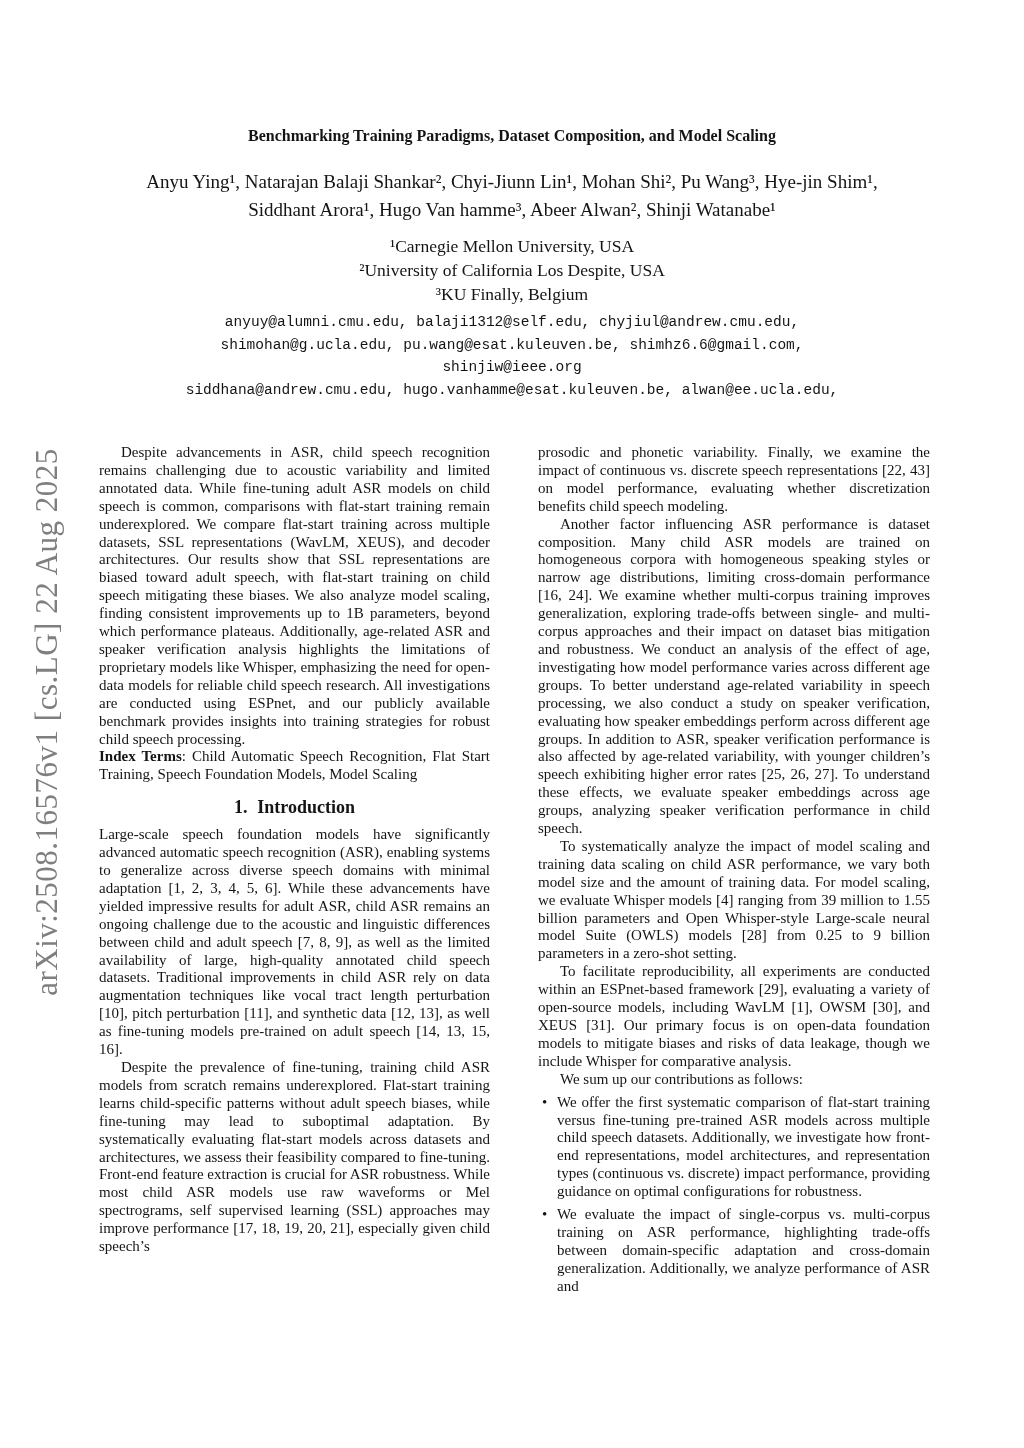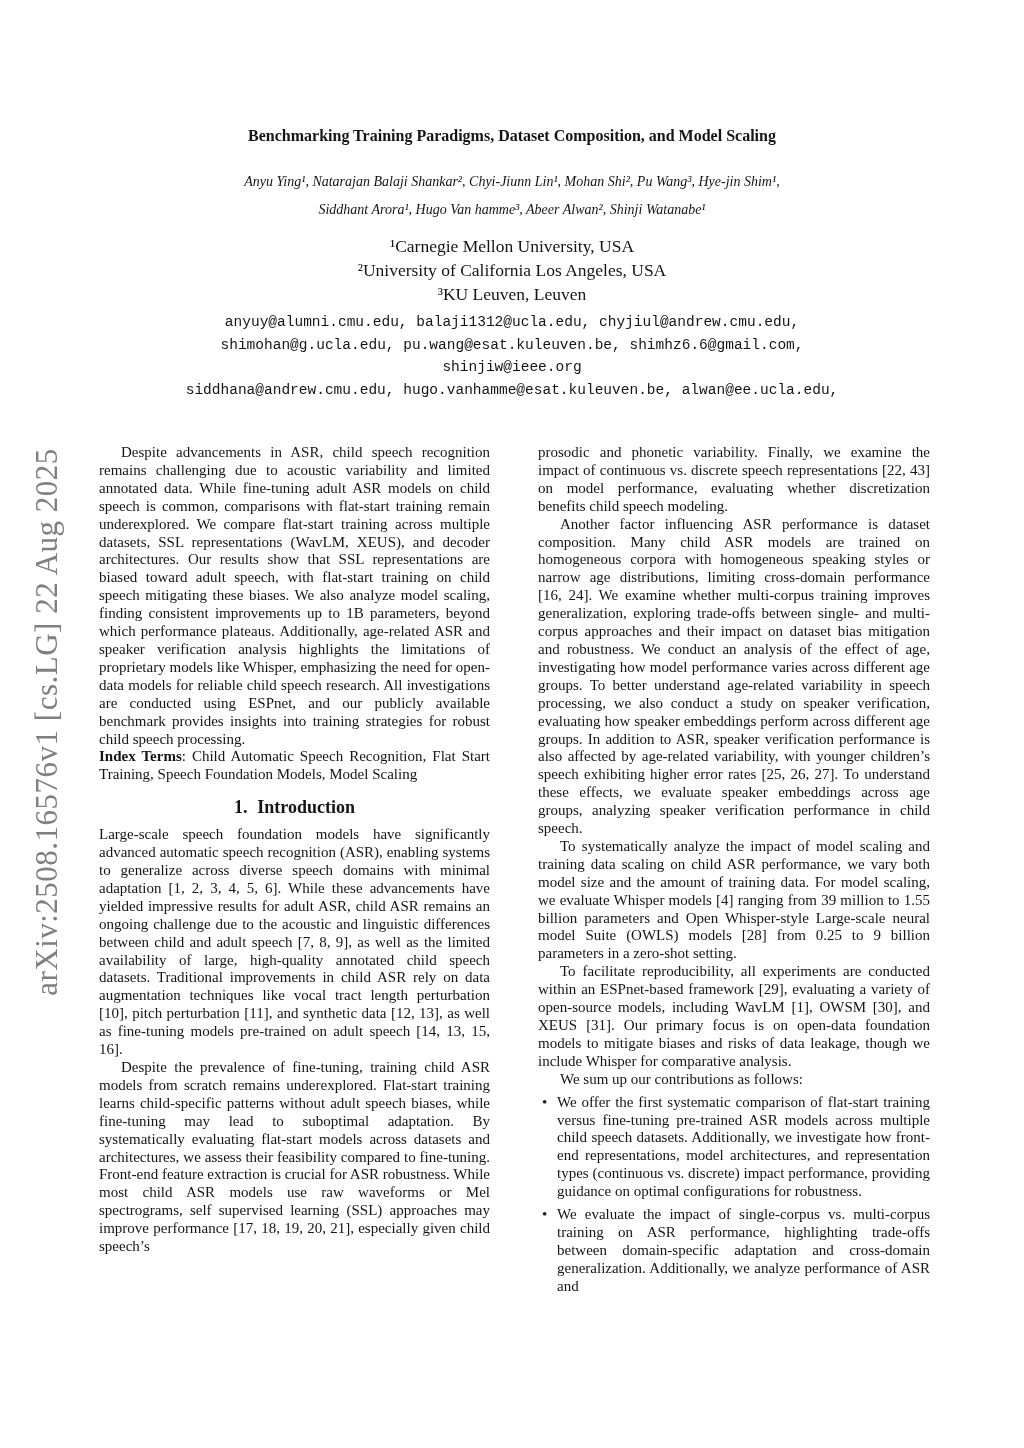--- a/index.html
+++ b/index.html
@@ -23,21 +23,21 @@
     white-space: nowrap;
     font-size: 31px;
     color: #7f7f7f;
     letter-spacing: 0.5px;
   }
 
   
   .titleblock { position: absolute; left: 0; top: 121px; width: 100%; text-align: center; }
   .paper-title { margin: 0; font-size: 16px; font-weight: bold; line-height: 30px; }
   .paper-title .tline { display: block; }
-  .authors { margin-top: 17px; font-style: italic; font-size: 14px; line-height: 28px; }
+  .authors { margin-top: 17px; font-size: 19px; line-height: 28px; }
   .affils { margin-top: 10px; font-size: 17.5px; line-height: 24px; }
   .emails { margin-top: 5px; font-family: "Liberation Mono", monospace; font-size: 14.5px; line-height: 22.5px; }
 
   
   .col {
     position: absolute;
     top: 444px;
     text-align: justify;
     font-size: 15px;
     line-height: 17.9px;
@@ -71,25 +71,25 @@
   <header class="titleblock">
     <h1 class="paper-title">
       <span class="tline">Benchmarking Training Paradigms, Dataset Composition, and Model Scaling</span>
     </h1>
     <div class="authors">
       <div>Anyu Ying¹, Natarajan Balaji Shankar², Chyi-Jiunn Lin¹, Mohan Shi², Pu Wang³, Hye-jin Shim¹,</div>
       <div>Siddhant Arora¹, Hugo Van hamme³, Abeer Alwan², Shinji Watanabe¹</div>
     </div>
     <div class="affils">
       <div>¹Carnegie Mellon University, USA</div>
-      <div>²University of California Los Angeles, USA</div>
-      <div>³KU Leuven, Leuven</div>
+      <div>²University of California Los Despite, USA</div>
+      <div>³KU Finally, Belgium</div>
     </div>
     <div class="emails">
-      <div>anyuy@alumni.cmu.edu, balaji1312@ucla.edu, chyjiul@andrew.cmu.edu,</div>
+      <div>anyuy@alumni.cmu.edu, balaji1312@self.edu, chyjiul@andrew.cmu.edu,</div>
       <div>shimohan@g.ucla.edu, pu.wang@esat.kuleuven.be, shimhz6.6@gmail.com,</div>
       <div>shinjiw@ieee.org</div>
       <div>siddhana@andrew.cmu.edu, hugo.vanhamme@esat.kuleuven.be, alwan@ee.ucla.edu,</div>
     </div>
   </header>
 
   <section class="col col-left">
     <p class="indent">Despite advancements in ASR, child speech recognition remains challenging due to acoustic variability and limited annotated data. While fine-tuning adult ASR models on child speech is common, comparisons with flat-start training remain underexplored. We compare flat-start training across multiple datasets, SSL representations (WavLM, XEUS), and decoder architectures. Our results show that SSL representations are biased toward adult speech, with flat-start training on child speech mitigating these biases. We also analyze model scaling, finding consistent improvements up to 1B parameters, beyond which performance plateaus. Additionally, age-related ASR and speaker verification analysis highlights the limitations of proprietary models like Whisper, emphasizing the need for open-data models for reliable child speech research. All investigations are conducted using ESPnet, and our publicly available benchmark provides insights into training strategies for robust child speech processing.</p>
     <p class="index-terms noindent"><b>Index Terms</b><span>: Child Automatic Speech Recognition, Flat Start Training, Speech Foundation Models, Model Scaling</span></p>
     <h2 class="sec-head intro-head">

